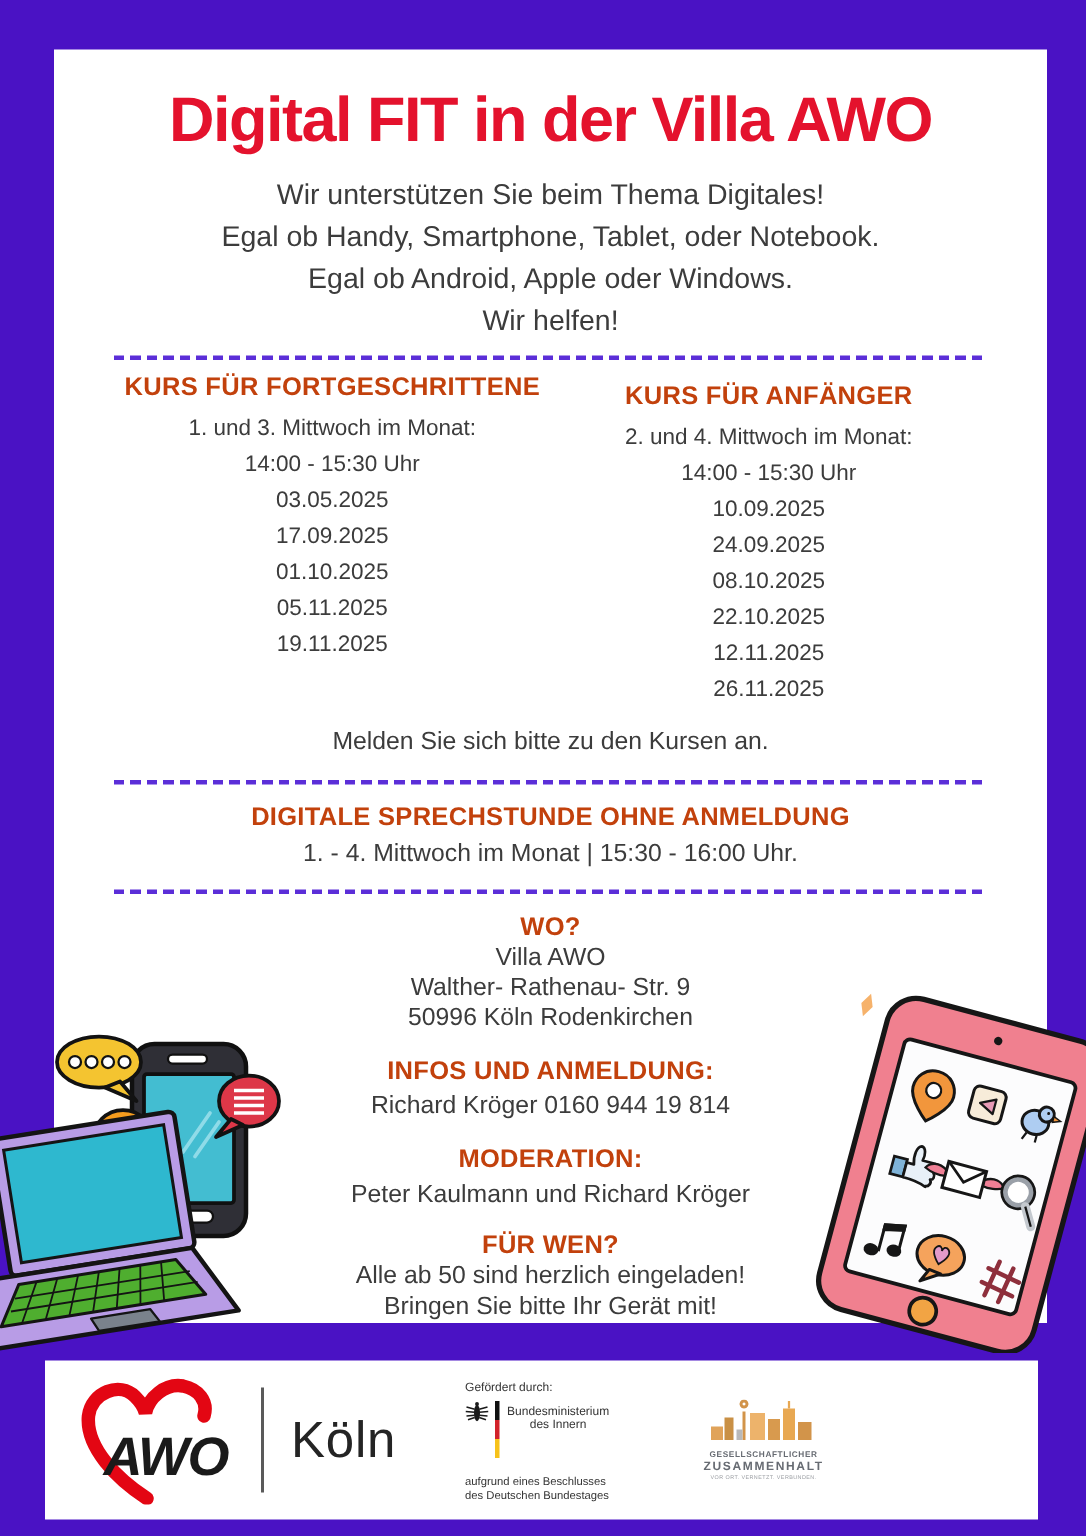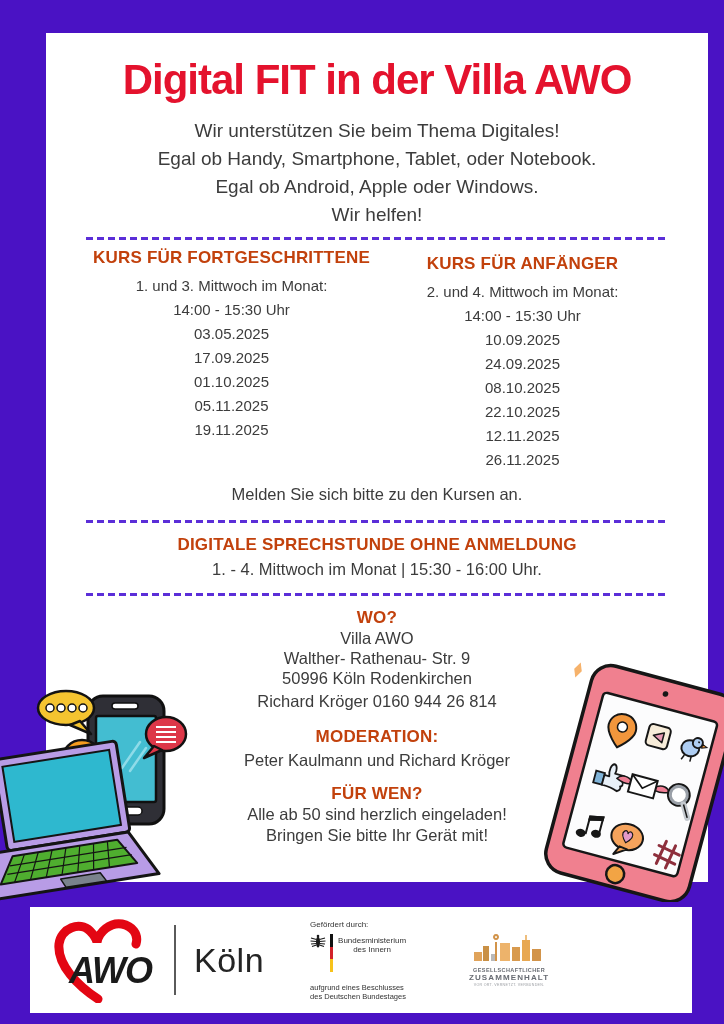--- a/index.html
+++ b/index.html
@@ -6,21 +6,21 @@
   body{
     width:724px;height:1024px;
     background:#4a12c4;
     font-family:"Liberation Sans", sans-serif;
     position:relative;overflow:hidden;
     -webkit-font-smoothing:antialiased;
   }
   .page{position:absolute;inset:0;width:724px;height:1024px;}
 
   .main-card{
-    position:absolute;left:46px;top:33px;width:662px;height:849px;
+    position:absolute;left:36px;top:33px;width:662px;height:849px;
     background:#ffffff;text-align:center;color:#3c3c3c;z-index:1;
   }
   .title{
     margin-top:24px;font-size:42px;line-height:46px;font-weight:bold;
     color:#e4122d;letter-spacing:-1px;
   }
   .intro{margin-top:14px;font-size:19px;line-height:28px;color:#3c3c3c;}
   .dash{
     height:3px;margin:8px 40px 0 40px;
     background:repeating-linear-gradient(90deg,#5b2ed8 0 7px,transparent 7px 11px);
@@ -114,21 +114,22 @@
     <div class="red-h sprech-h">DIGITALE SPRECHSTUNDE OHNE ANMELDUNG</div>
     <div class="sprech-sub">1. - 4. Mittwoch im Monat | 15:30 - 16:00 Uhr.</div>
 
     <div class="dash d3"></div>
 
     <div class="red-h wo-h">WO?</div>
     <div class="addr">Villa AWO</div>
     <div class="addr">Walther- Rathenau- Str. 9</div>
     <div class="addr">50996 Köln Rodenkirchen</div>
 
-    <div class="sec-val">Richard Kröger 0160 944 26 814</div>
+    <div class="red-h sec-h">INFOS UND ANMELDUNG:</div>
+    <div class="sec-val">Richard Kröger 0160 944 19 814</div>
 
     <div class="red-h sec-h">MODERATION:</div>
     <div class="sec-val">Peter Kaulmann und Richard Kröger</div>
 
     <div class="red-h sec-h wen">FÜR WEN?</div>
     <div class="wen-line">Alle ab 50 sind herzlich eingeladen!</div>
     <div class="wen-line">Bringen Sie bitte Ihr Gerät mit!</div>
   </div>
 
   <svg id="laptop-phone" class="deco" width="215" height="235" viewBox="0 0 215 235">

